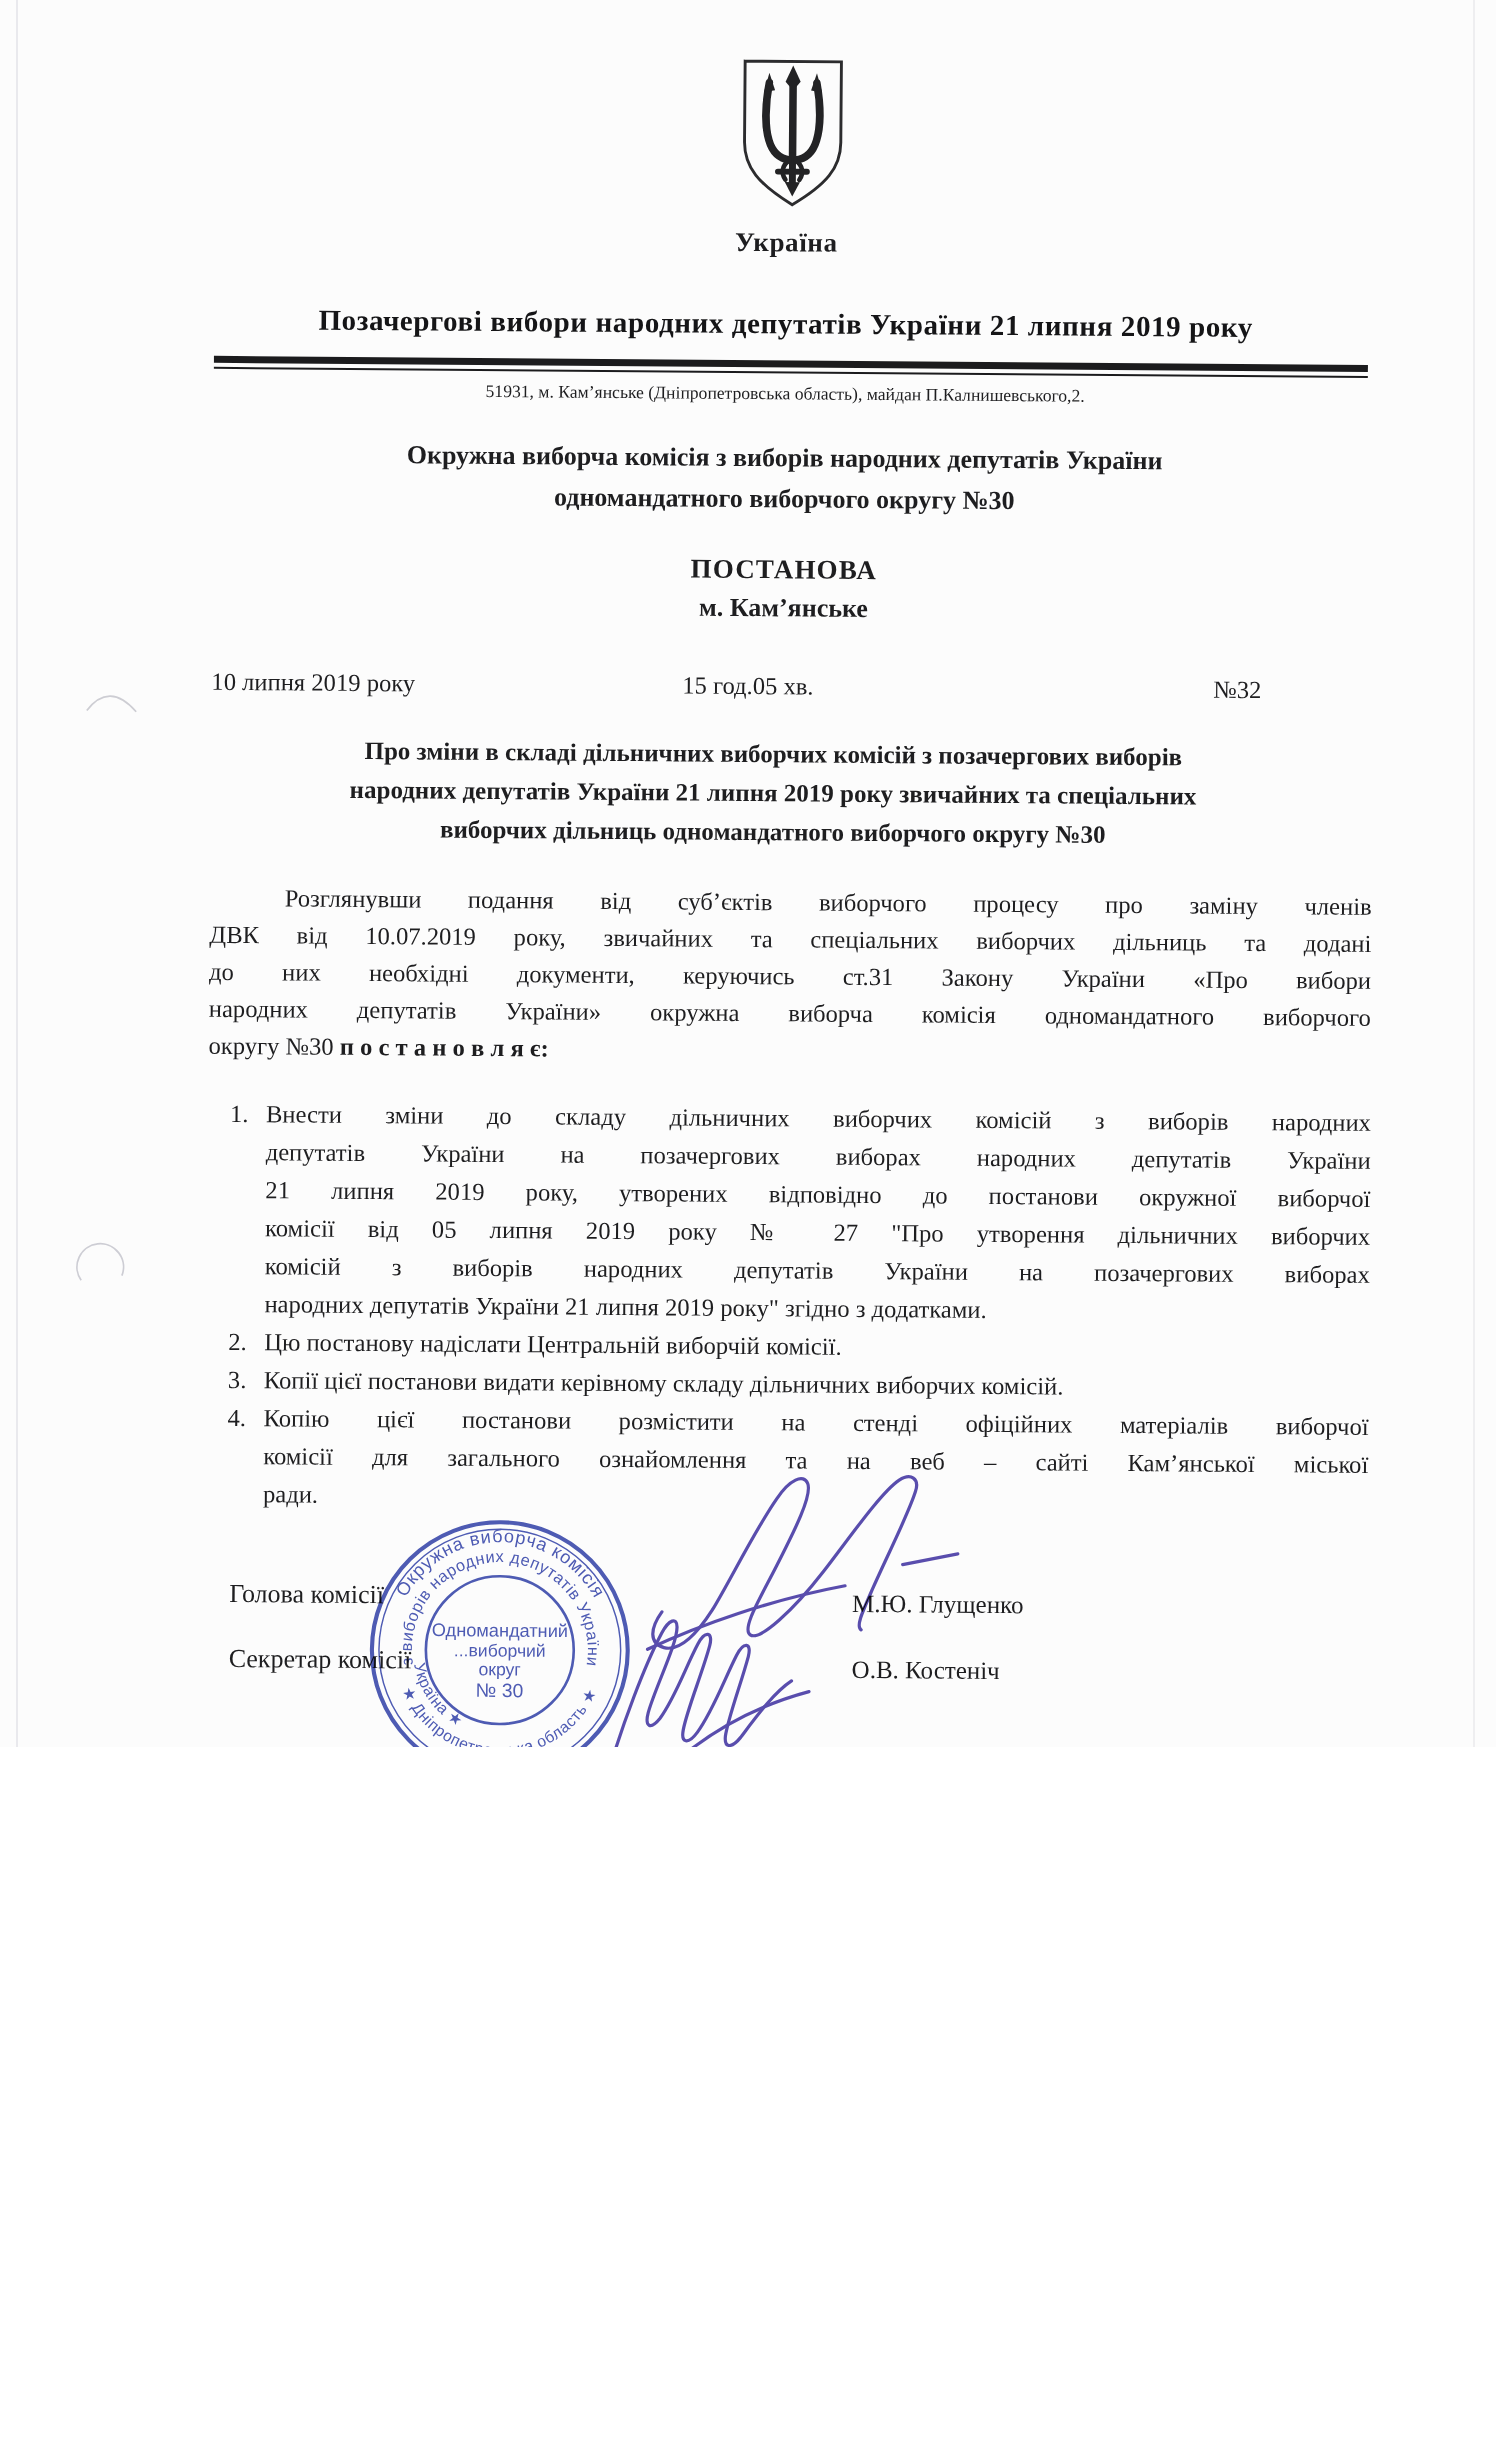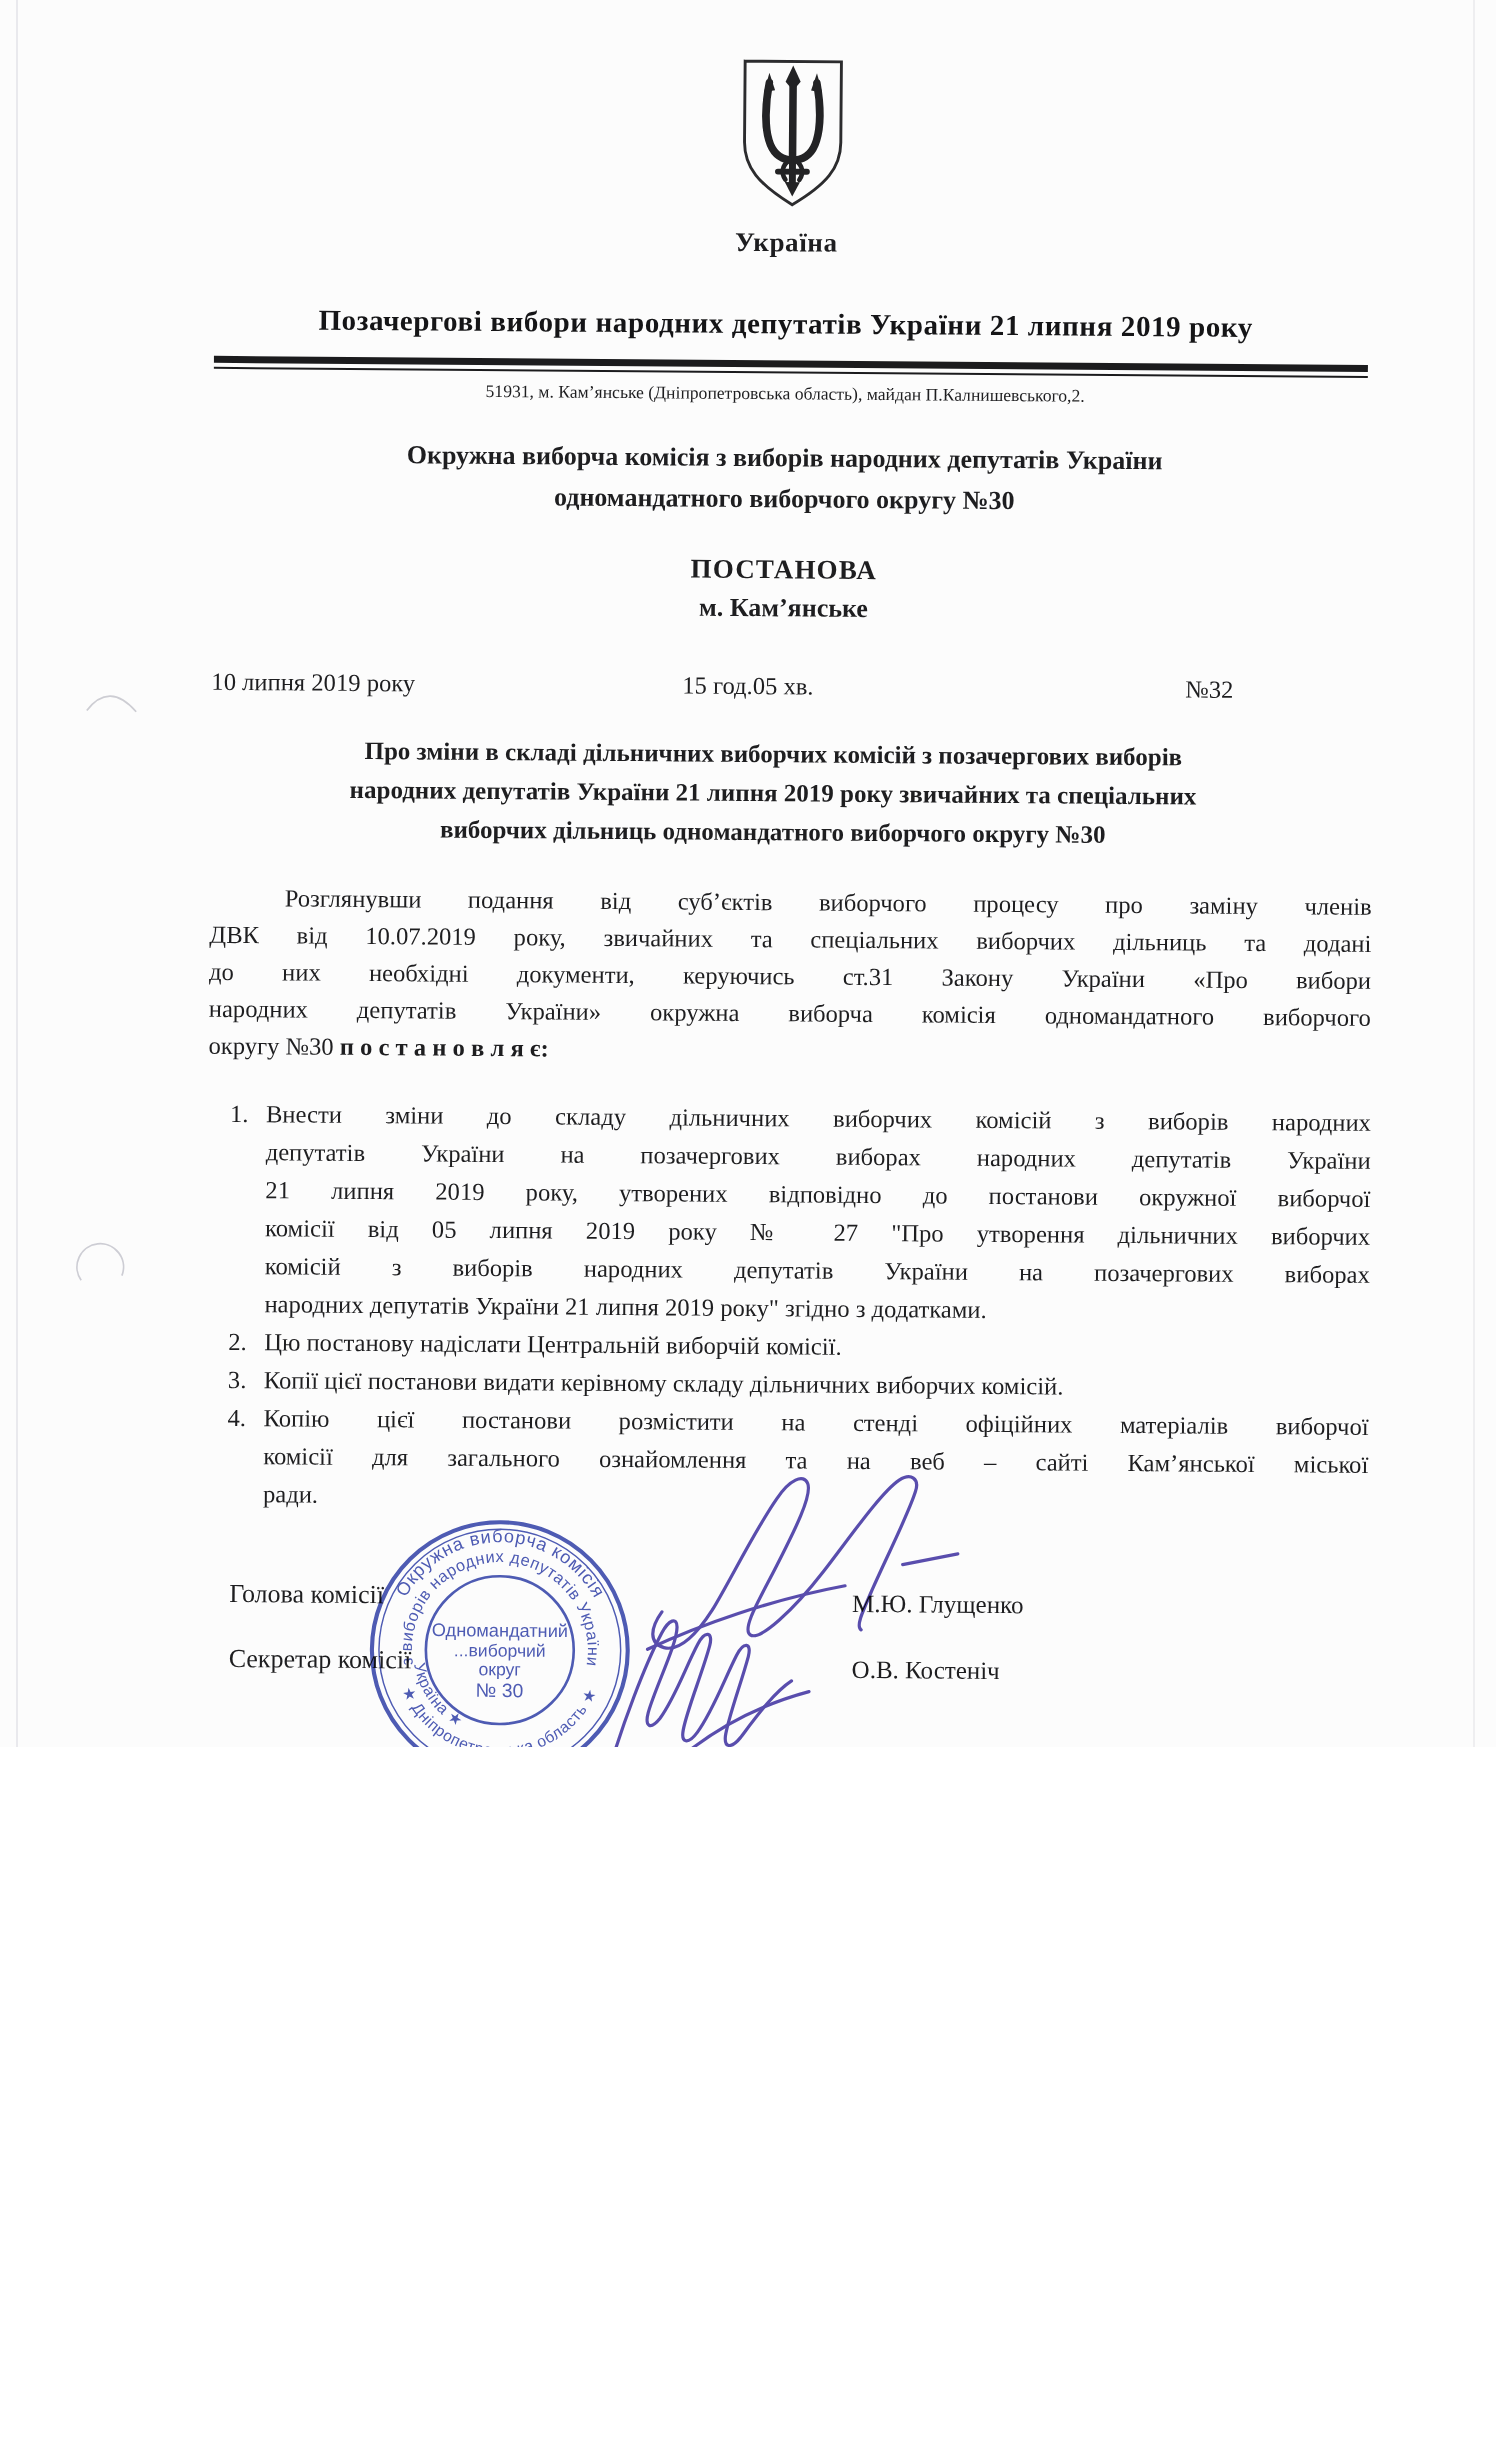--- a/index.html
+++ b/index.html
@@ -20,21 +20,21 @@
   .rule-thick{top:356px;height:7px;}
   .rule-thin{top:367px;height:2.3px;}
   .address{top:379px;font-size:17.6px;}
   .comm1{top:439px;font-size:26px;font-weight:bold;}
   .comm2{top:480px;font-size:26px;font-weight:bold;}
   .doc-type{top:550px;font-size:27px;font-weight:bold;letter-spacing:1.2px;}
   .doc-city{top:589px;font-size:26px;font-weight:bold;}
   .date-row span{position:absolute;top:668px;font-size:24.6px;}
   .doc-date{left:214px;}
   .doc-time{left:214px;width:1073px;text-align:center;}
-  .doc-number{left:1188px;}
+  .doc-number{left:1216px;}
   .title-line{position:absolute;left:205px;width:1143px;text-align:center;
               font-size:25px;font-weight:bold;}
   .t1{top:736px;}.t2{top:775px;}.t3{top:814px;}
   .preamble{position:absolute;left:214px;top:879px;width:1162px;
             font-size:24.6px;line-height:37px;}
   .jl{text-align:justify;text-align-last:justify;}
   .ll{text-align:left;}
   .indent{text-indent:75px;}
   .resolves{font-weight:bold;}
   .list{position:absolute;left:236px;top:1095px;width:1141px;

